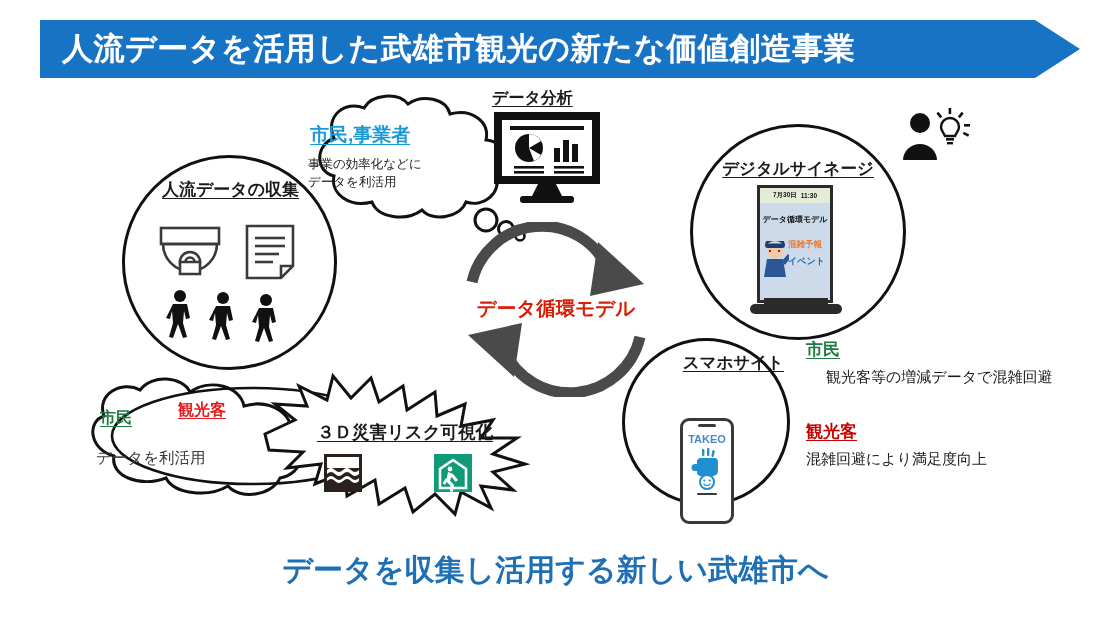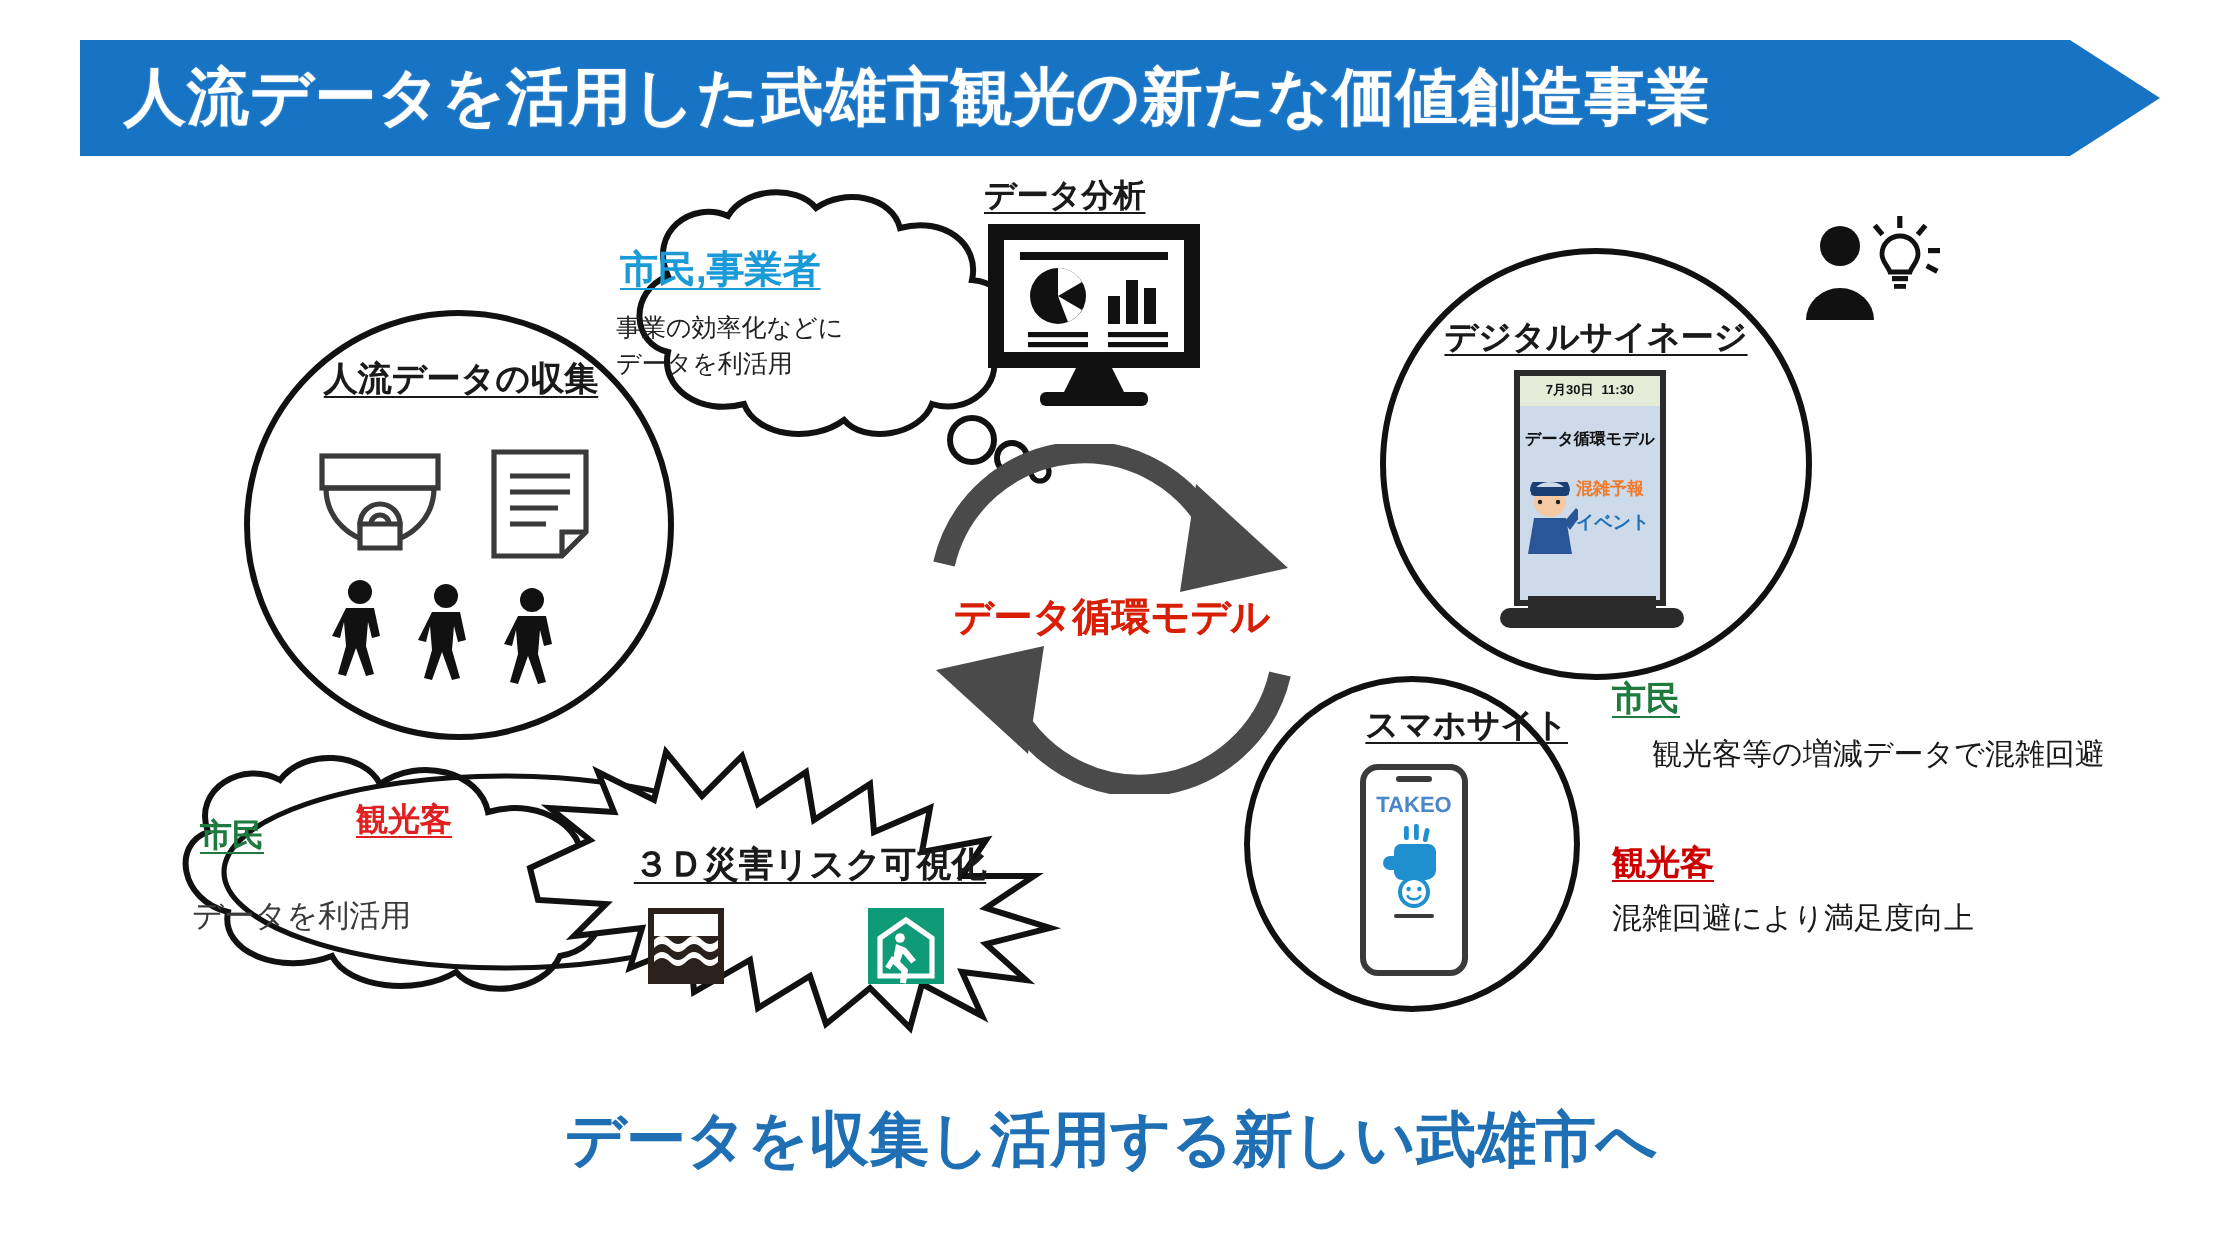--- a/index.html
+++ b/index.html
@@ -241,21 +241,21 @@
       <rect x="59.5" y="4" width="2.6" height="6" transform="rotate(40 60.8 7)"></rect>
       <rect x="38" y="4" width="2.6" height="6" transform="rotate(-40 39.3 7)"></rect>
       <rect x="64" y="16" width="6" height="2.6"></rect>
       <rect x="63" y="25" width="6" height="2.6" transform="rotate(28 66 26.3)"></rect>
     </g>
   </svg>
 
   <div class="abs circle" id="circle-phone"></div>
   <div class="abs u-label" id="phone-label">スマホサイト</div>
 
-  <div class="abs" id="phone-device" style="border:3px solid #3a3a3a;border-radius:9px;background:#fff;box-sizing:border-box;">
+  <div class="abs" id="phone-device" style="border:3px solid #3a3a3a;border-radius:9px;background:#fff;box-sizing:border-box;margin-top:36px;">
     <div style="width:18px;height:2.6px;background:#3a3a3a;border-radius:2px;margin:3px auto 0;"></div>
     <div style="text-align:center;font-size:11px;font-weight:bold;color:#4a86c8;margin-top:6px;">TAKEO</div>
     <svg style="display:block;margin:2px auto 0;" width="34" height="44" viewBox="0 0 34 44">
       <g fill="#1f8fd0">
         <rect x="12" y="2" width="2.4" height="7" rx="1"></rect>
         <rect x="17" y="1" width="2.4" height="8" rx="1"></rect>
         <rect x="22" y="3" width="2.4" height="7" rx="1" transform="rotate(12 23 6)"></rect>
         <path d="M10 11 h14 a4 4 0 0 1 4 4 v9 a5 5 0 0 1 -5 5 h-12 a4 4 0 0 1 -4 -4 v-10 a4 4 0 0 1 3 -4 z"></path>
         <path d="M5 17 a3.4 3.4 0 0 0 0 7 h4 v-7 z"></path>
       </g>

